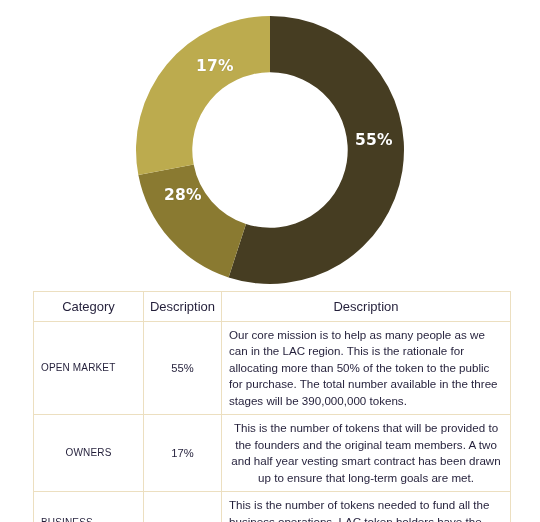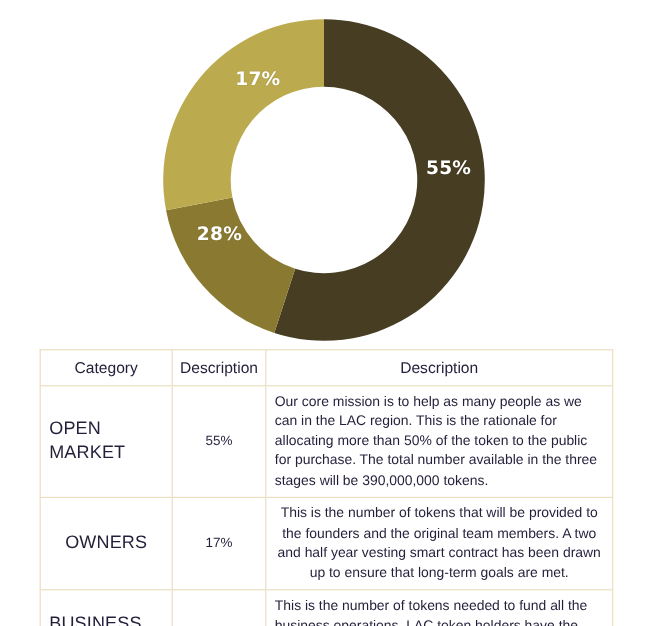--- a/index.html
+++ b/index.html
@@ -68,21 +68,21 @@
     text-align: center;
     color: #231f3a;
     padding: 5px 4px 6px 4px;
     height: 18px;
   }
   .col-category    { width: 110px; }
   .col-percentage  { width: 78px; }
   .col-description { width: 289px; }
 
   td.cell-category {
-    font-size: 15px;
+    font-size: 10px;
     letter-spacing: 0.15px;
     text-align: left;
     line-height: 1.35;
   }
   td.cell-percentage {
     font-size: 11.2px;
     text-align: center;
   }
   td.cell-description {
     font-size: 11.6px;

